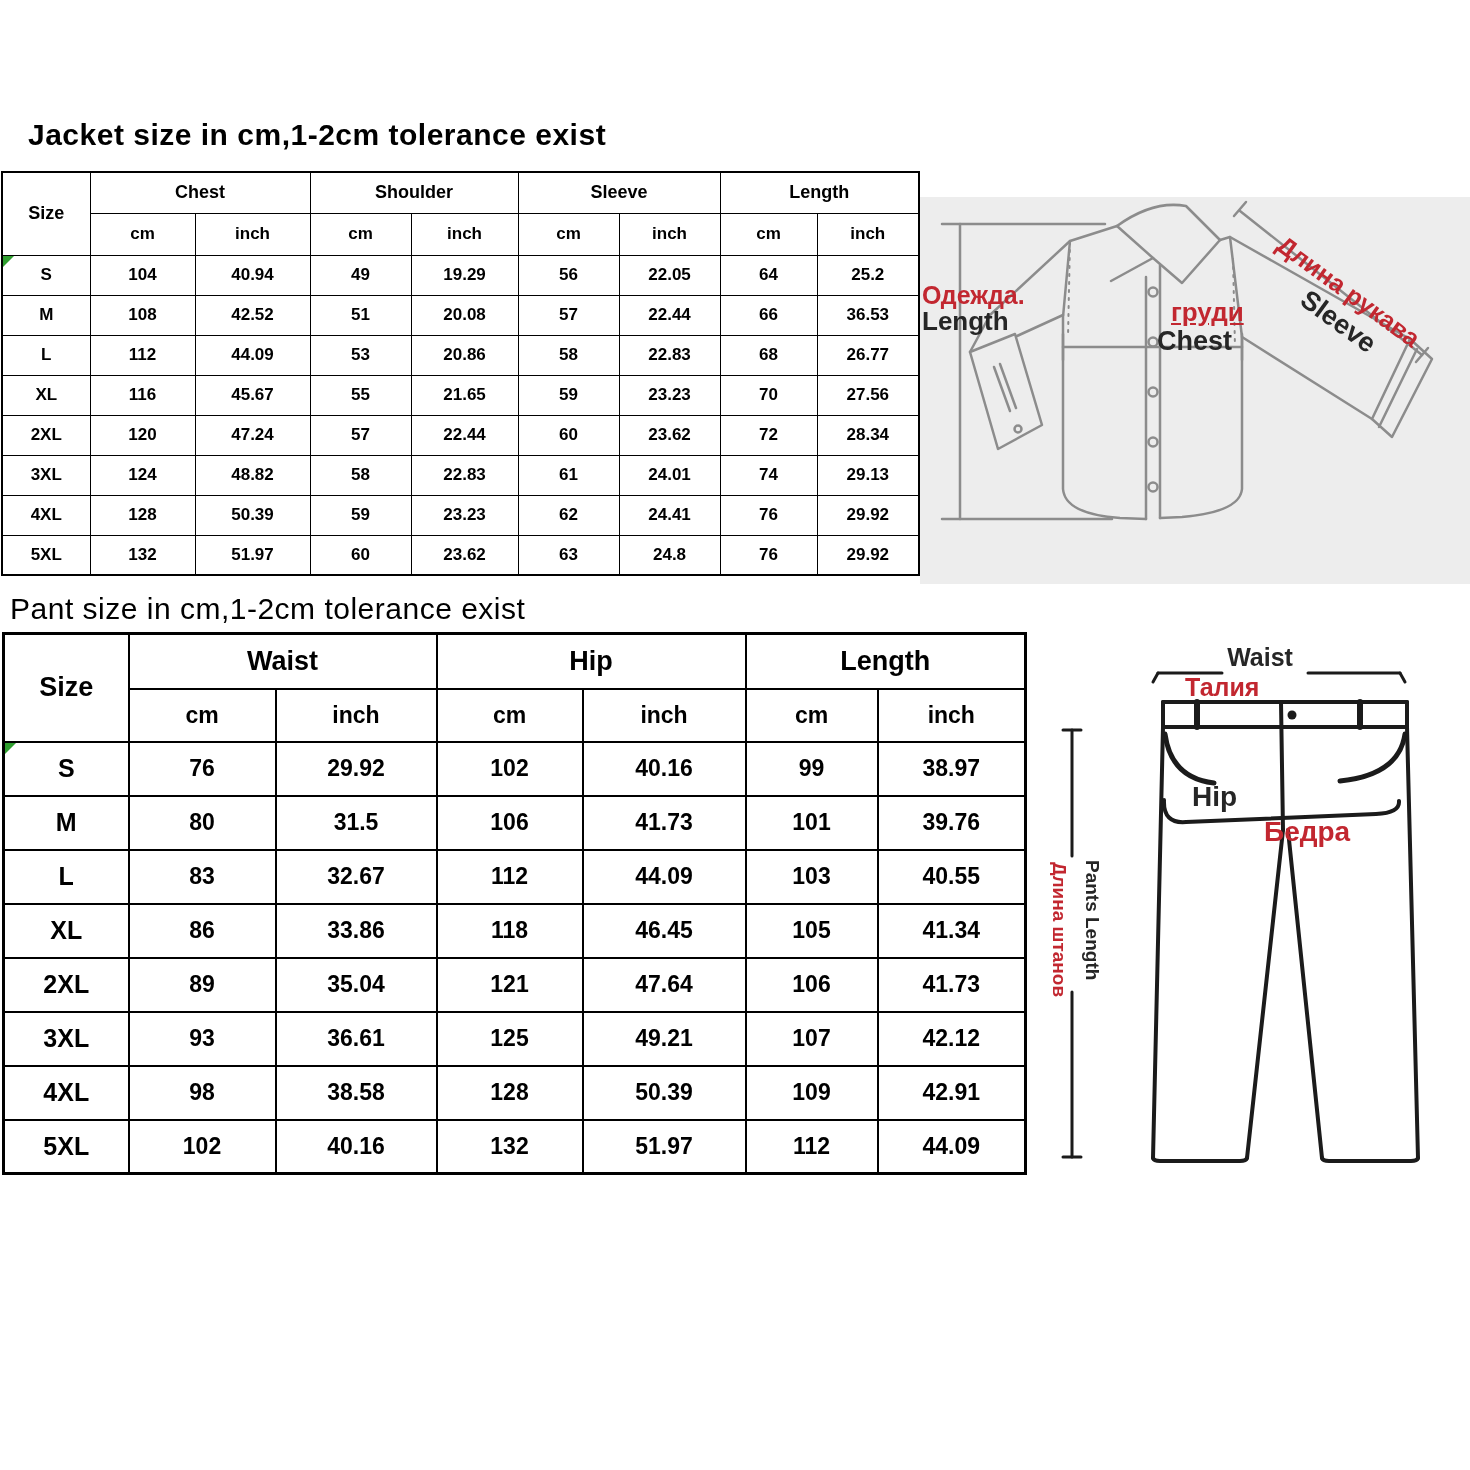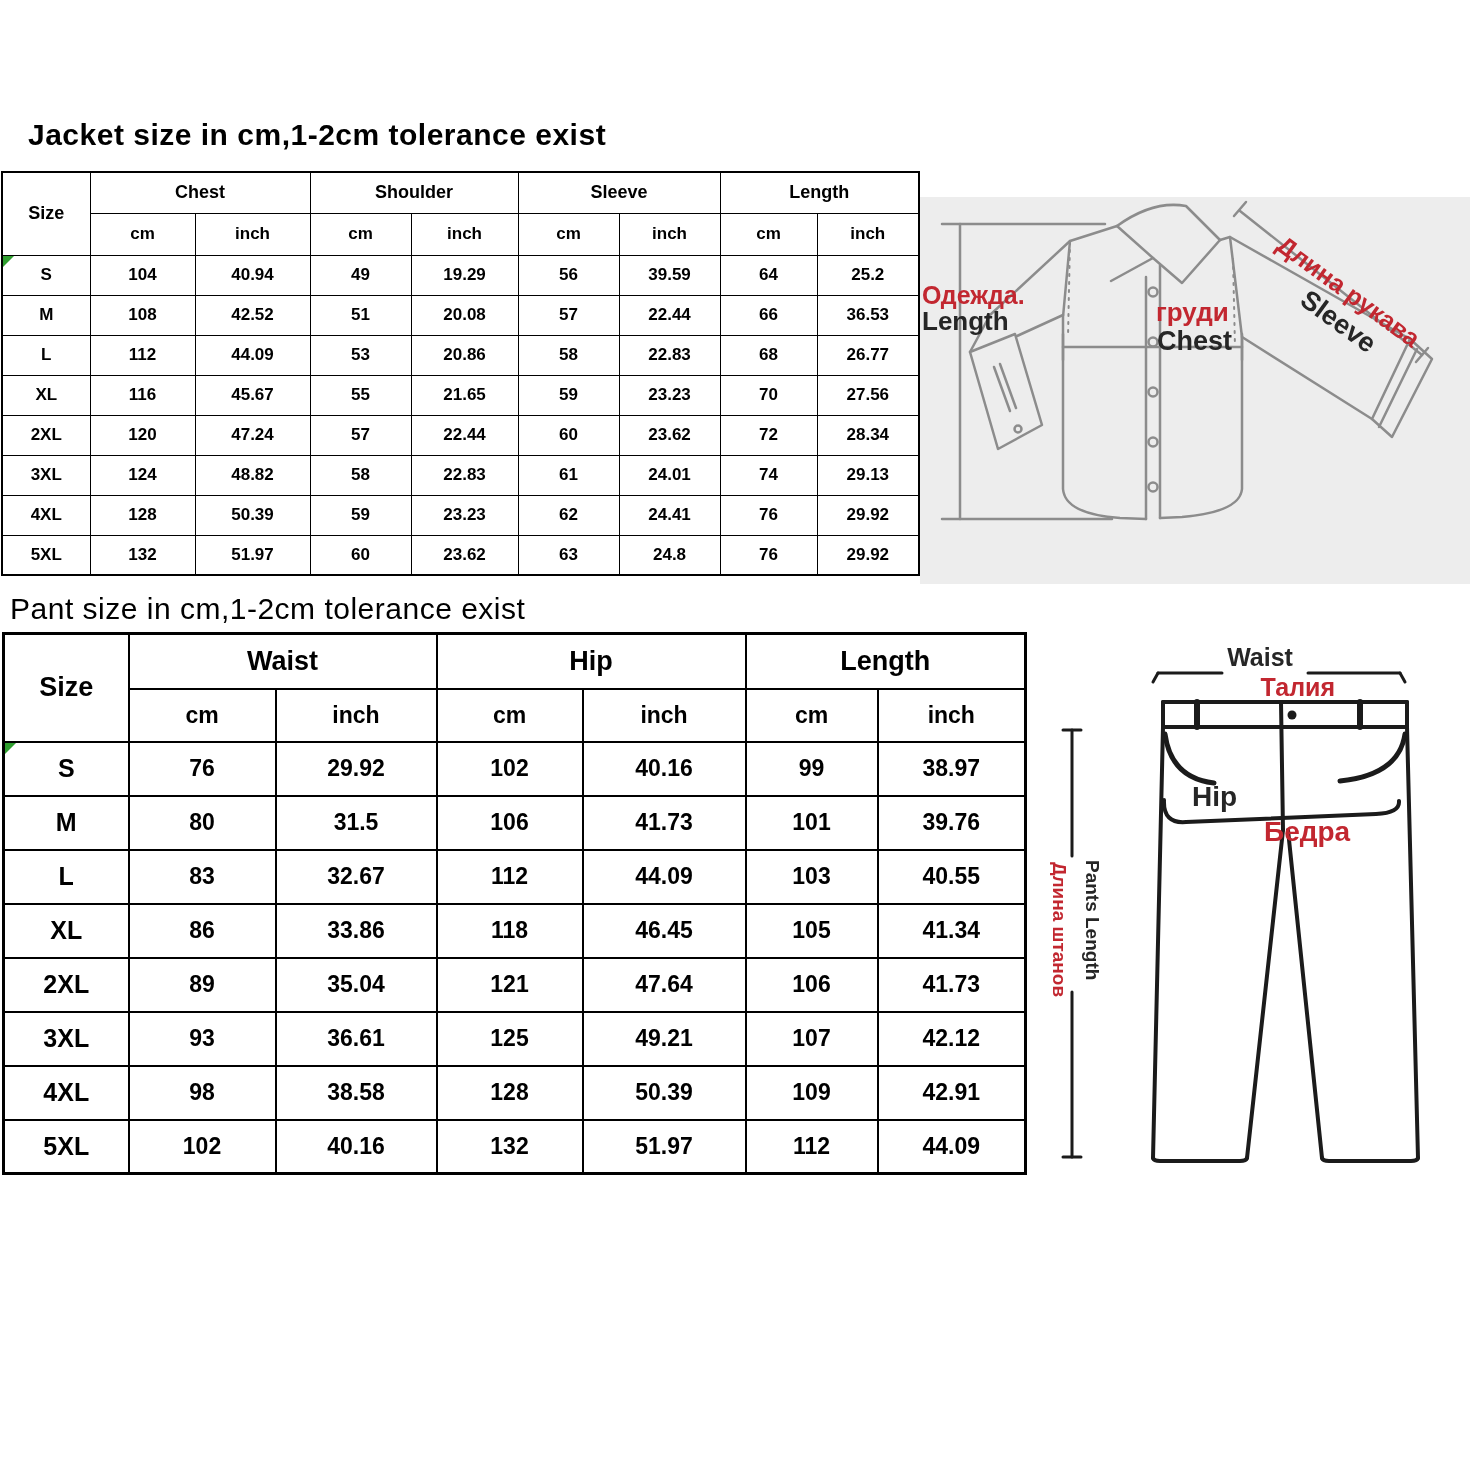--- a/index.html
+++ b/index.html
@@ -49,32 +49,32 @@
   #shirt-panel{
     position:absolute;left:920px;top:197px;width:550px;height:387px;
     background:#ededed;overflow:hidden;
   }
   #shirt-panel svg{position:absolute;left:0;top:0;}
   .dlabel{position:absolute;white-space:nowrap;font-weight:bold;line-height:1.05;}
   .red{color:#c22730;}
   .dark{color:#262626;}
   #shirt-length-ru{left:2px;top:85px;font-size:25px;}
   #shirt-length-en{left:2px;top:111px;font-size:26px;}
-  #shirt-chest-ru{left:236px;top:102px;font-size:26px;}
+  #shirt-chest-ru{left:251px;top:102px;font-size:26px;text-decoration:underline;}
   #shirt-chest-en{left:237px;top:130px;font-size:27px;}
   #shirt-sleeve-ru{left:368px;top:34px;font-size:25px;transform:rotate(36deg);transform-origin:0 0;}
   #shirt-sleeve-en{left:392px;top:88px;font-size:27px;transform:rotate(36deg);transform-origin:0 0;}
 
   
   #pants-panel{
     position:absolute;left:1050px;top:630px;width:420px;height:545px;overflow:hidden;
   }
   #pants-panel svg{position:absolute;left:0;top:0;}
   #pants-waist-en{left:135px;top:14px;width:150px;text-align:center;font-size:25px;}
-  #pants-waist-ru{left:135px;top:44px;width:150px;text-align:right;font-size:25px;}
+  #pants-waist-ru{left:135px;top:44px;width:150px;text-align:left;font-size:25px;}
   #pants-hip-en{left:142px;top:152px;font-size:28px;}
   #pants-hip-ru{left:214px;top:152px;font-size:28px;margin-top:35px;}
   .vlabel{position:absolute;white-space:nowrap;font-weight:bold;transform:rotate(90deg);transform-origin:0 0;}
   #pants-length-ru{left:20px;top:232px;font-size:19px;}
   #pants-length-en{left:53px;top:230px;font-size:19px;}
 </style>
 </head>
 <body>
 
 <div class="title" id="jacket-title">Jacket size in cm,1-2cm tolerance exist</div>
@@ -111,21 +111,21 @@
     </tr>
   </thead>
   <tbody class="marker">
       <tr>
         <td class="size-cell">S</td>
         <td>104</td>
         <td>40.94</td>
         <td>49</td>
         <td>19.29</td>
         <td>56</td>
-        <td>39.59</td>
+        <td>22.05</td>
         <td>64</td>
         <td>25.2</td>
       </tr>
       <tr>
         <td class="size-cell">M</td>
         <td>108</td>
         <td>42.52</td>
         <td>51</td>
         <td>20.08</td>
         <td>57</td>

